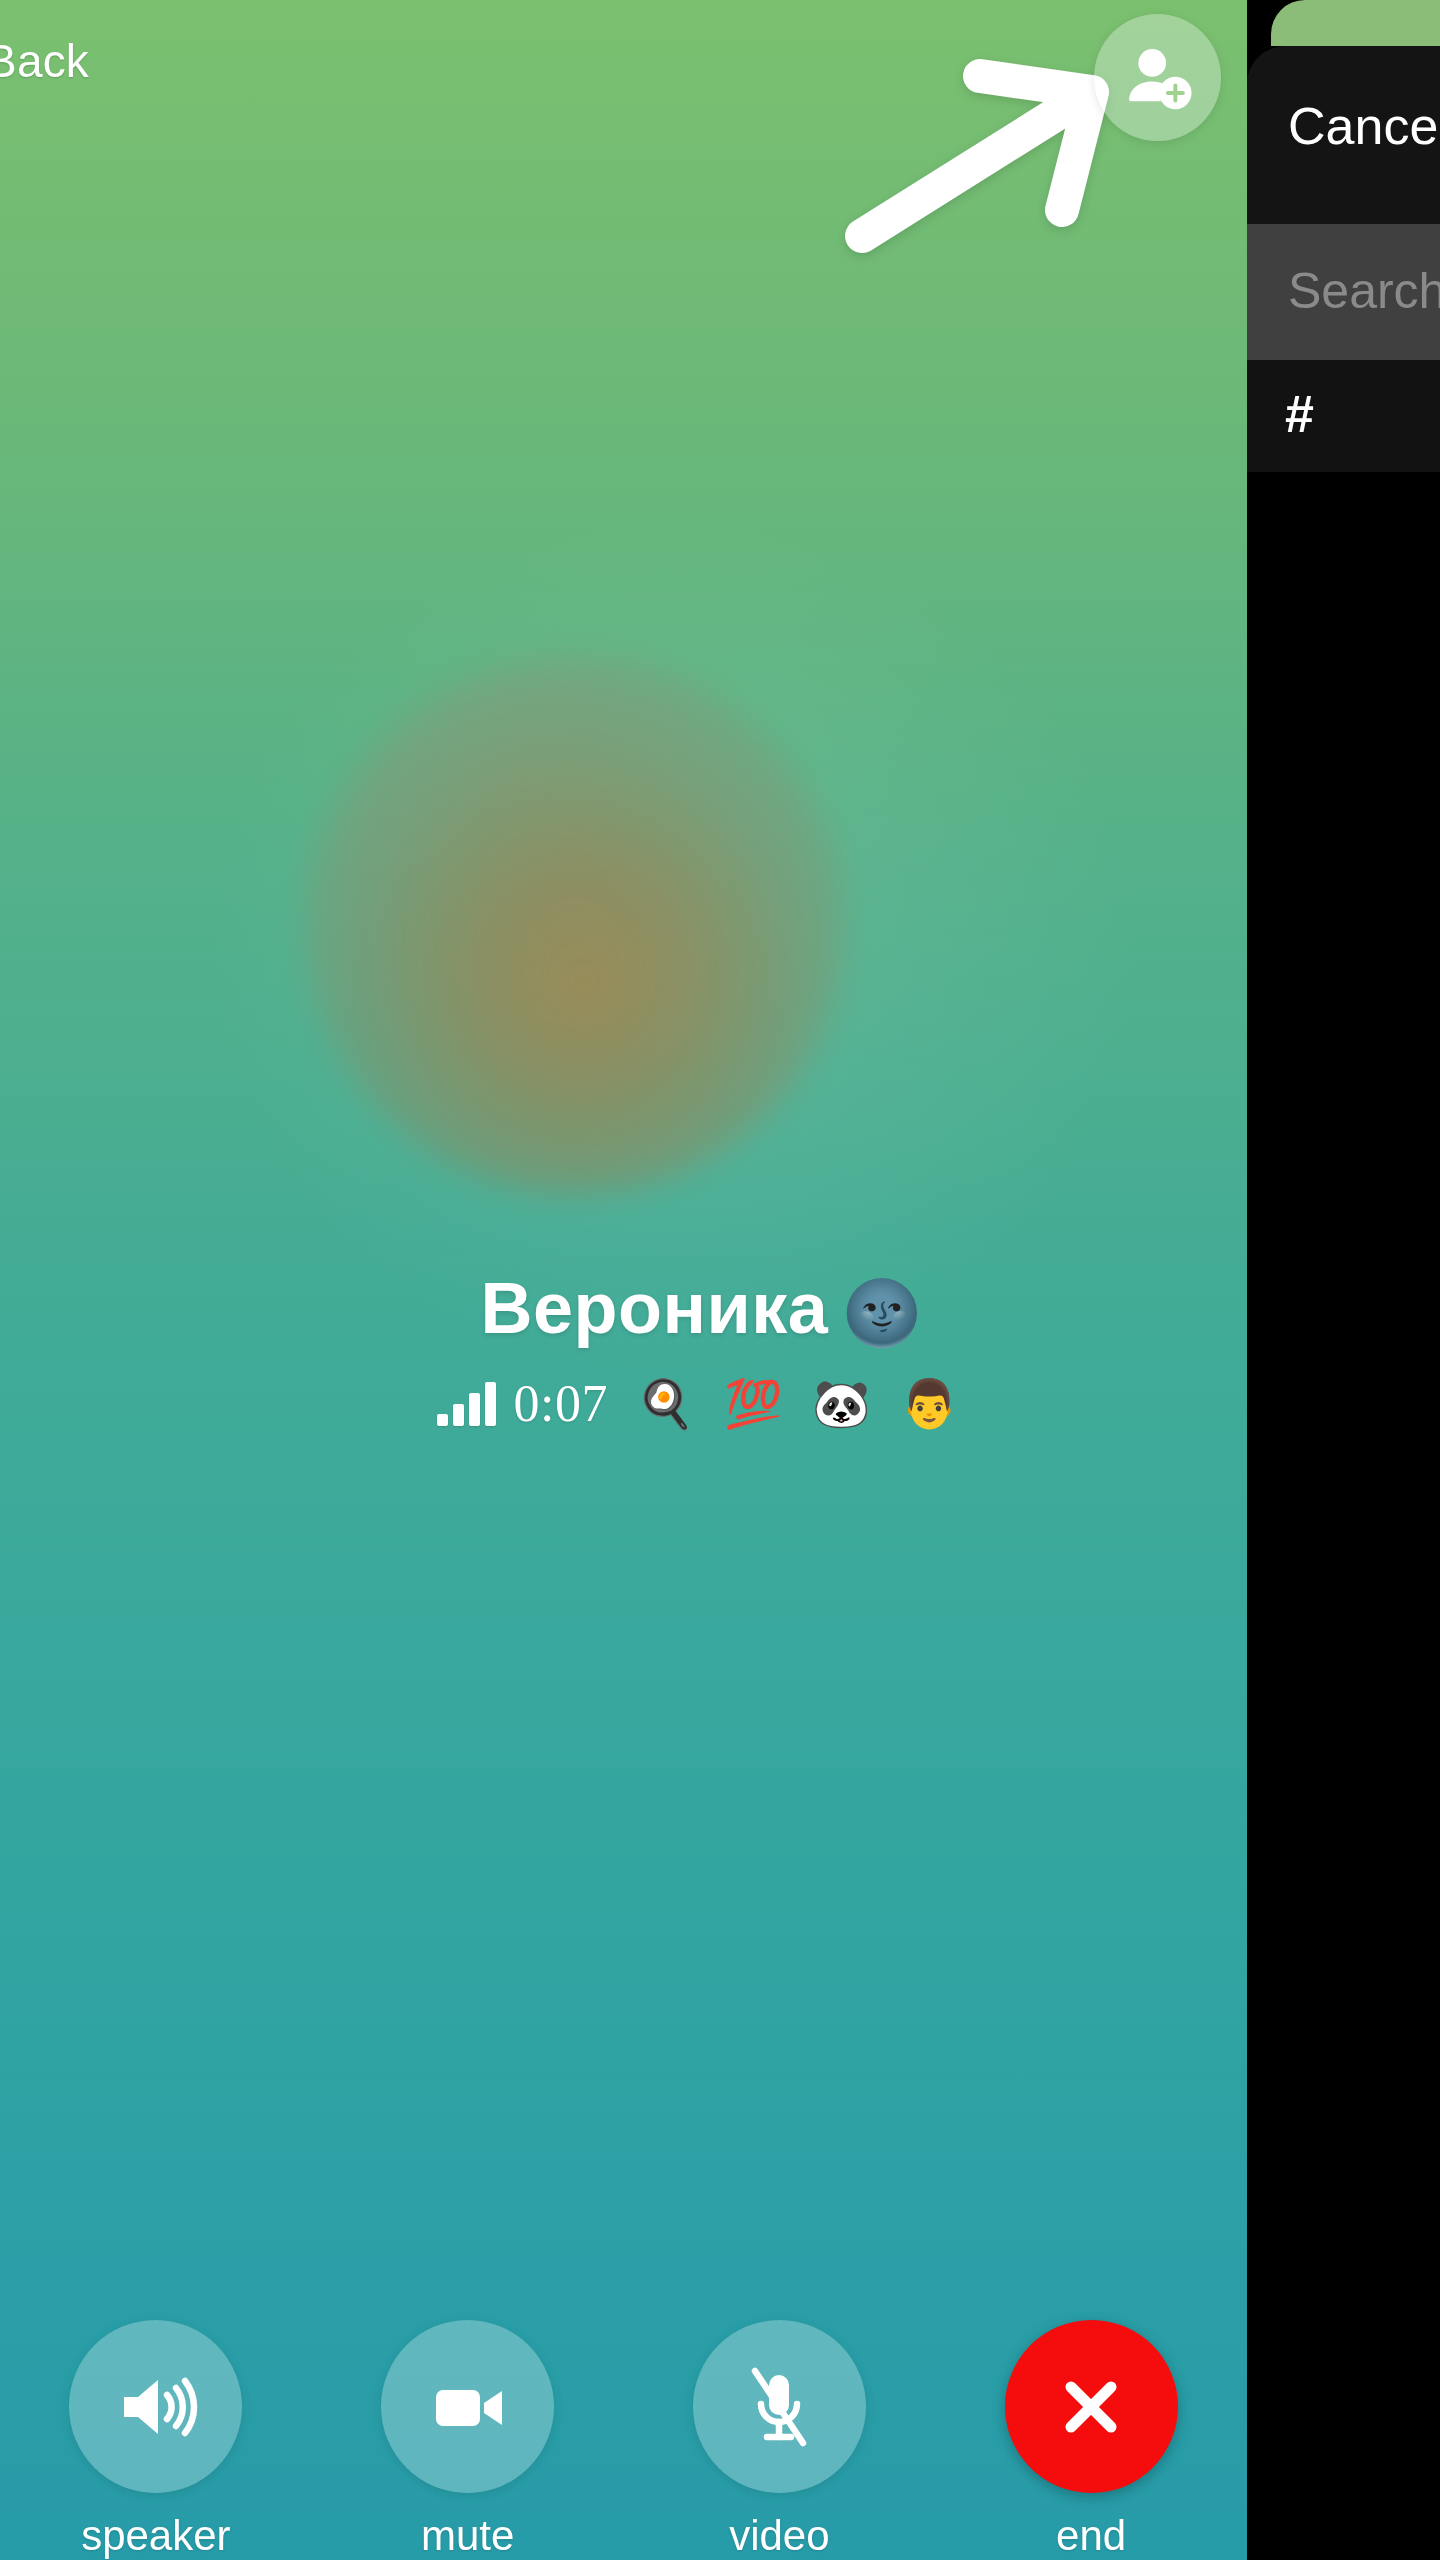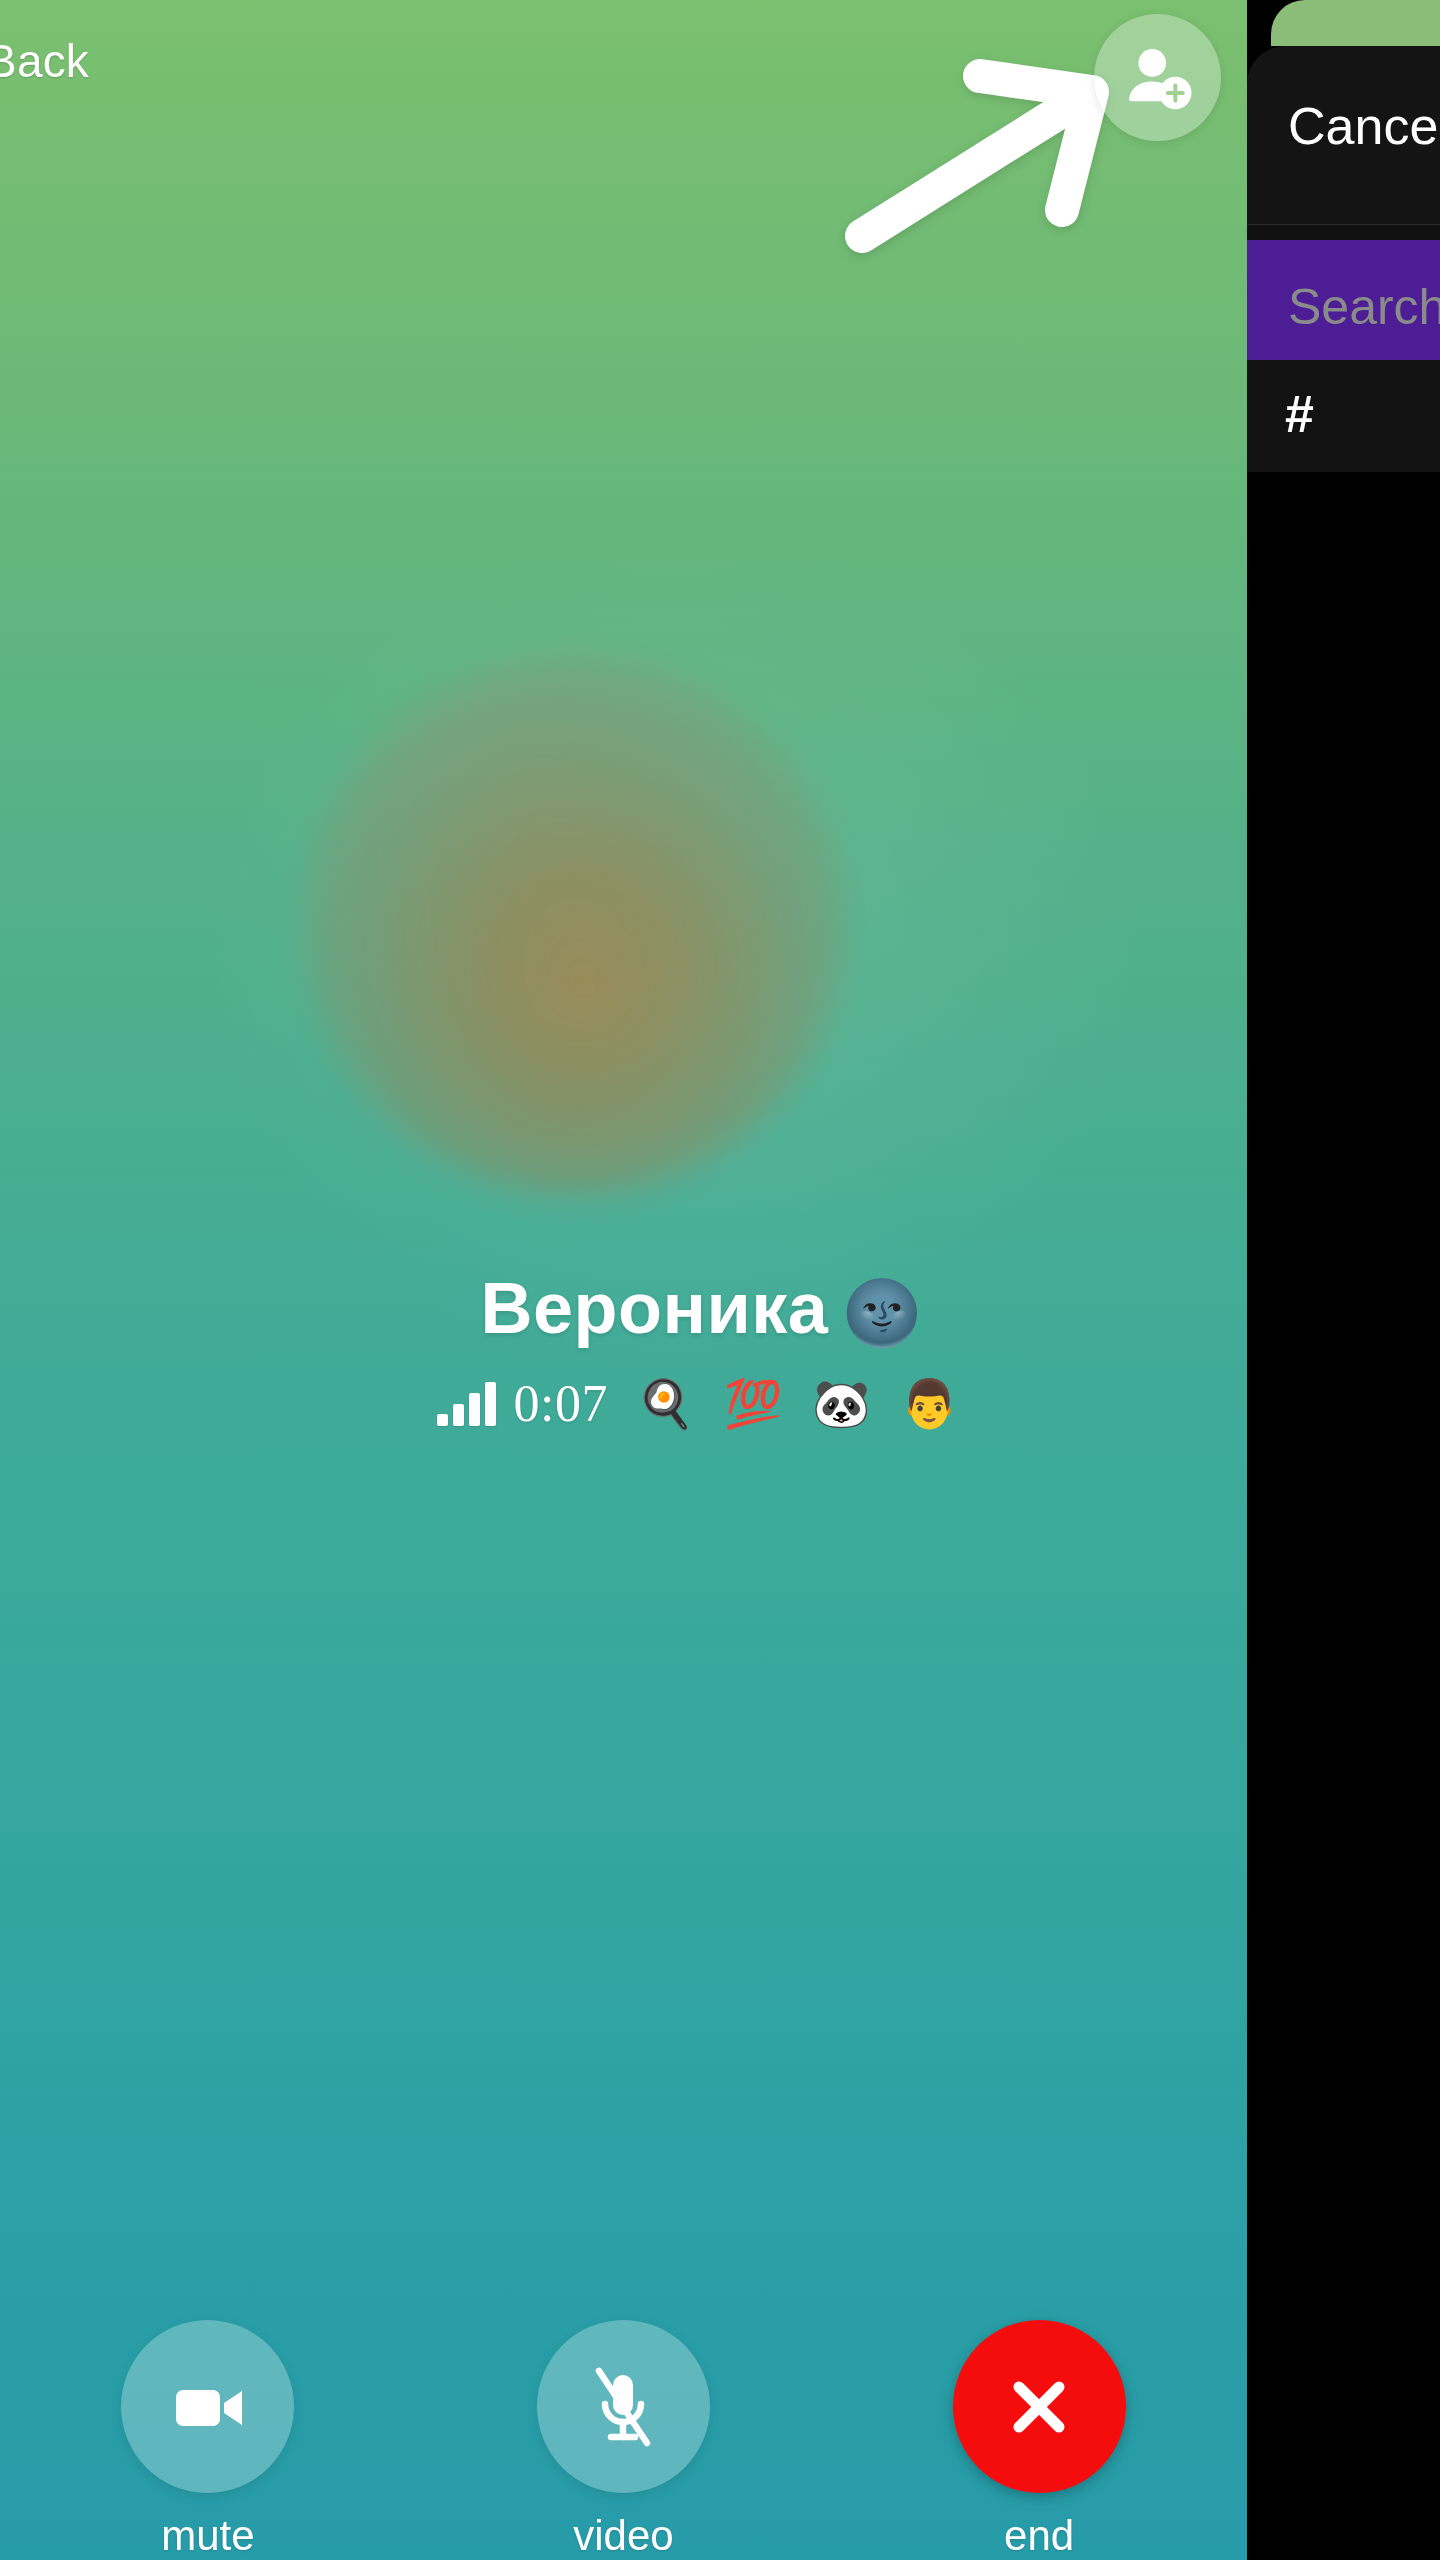--- a/index.html
+++ b/index.html
@@ -276,24 +276,24 @@
   .sheet-divider {
     position: absolute;
     left: 0;
     width: 193px;
     height: 1px;
     background: #2b2b2b;
   }
   .search-bar {
     position: absolute;
     left: 0;
-    top: 194px;
+    top: 178px;
     width: 193px;
     height: 136px;
-    background: #4c1d95;
+    background: #404040;
   }
   .search-placeholder {
     position: absolute;
     left: 41px;
     top: 42px;
     color: #8a8a8a;
     font-size: 50px;
     line-height: 1;
     white-space: nowrap;
   }
@@ -369,20 +369,35 @@
           <i></i>
           <i></i>
           <i></i>
       </div>
       <div class="call-timer">0:07</div>
       <div class="status-emojis">🍳 💯 🐼 👨</div>
     </div>
 
     <div class="controls">
 
+      <div class="control">
+        <div class="ring">
+          <span>
+            <svg width="96" height="96" viewBox="0 0 96 96" xmlns="http://www.w3.org/2000/svg" aria-hidden="true">
+              <path d="M16 38h14L50 21v54L30 58H16z" fill="#ffffff"></path>
+              <g stroke="#ffffff" stroke-width="6.5" fill="none" stroke-linecap="round">
+                <path d="M59 36a18 18 0 0 1 0 24"></path>
+                <path d="M68 29a30 30 0 0 1 0 38"></path>
+                <path d="M77 22a42 42 0 0 1 0 52"></path>
+              </g>
+            </svg>
+          </span>
+        </div>
+        <div class="cap">speaker</div>
+      </div>
 
       <div class="control">
         <div class="ring">
           <span>
             <svg width="96" height="96" viewBox="0 0 96 96" xmlns="http://www.w3.org/2000/svg" aria-hidden="true">
               <rect x="16" y="31" width="44" height="36" rx="7" fill="#ffffff"></rect>
               <path d="M64 44l18-12v34L64 54z" fill="#ffffff"></path>
             </svg>
           </span>
         </div>

